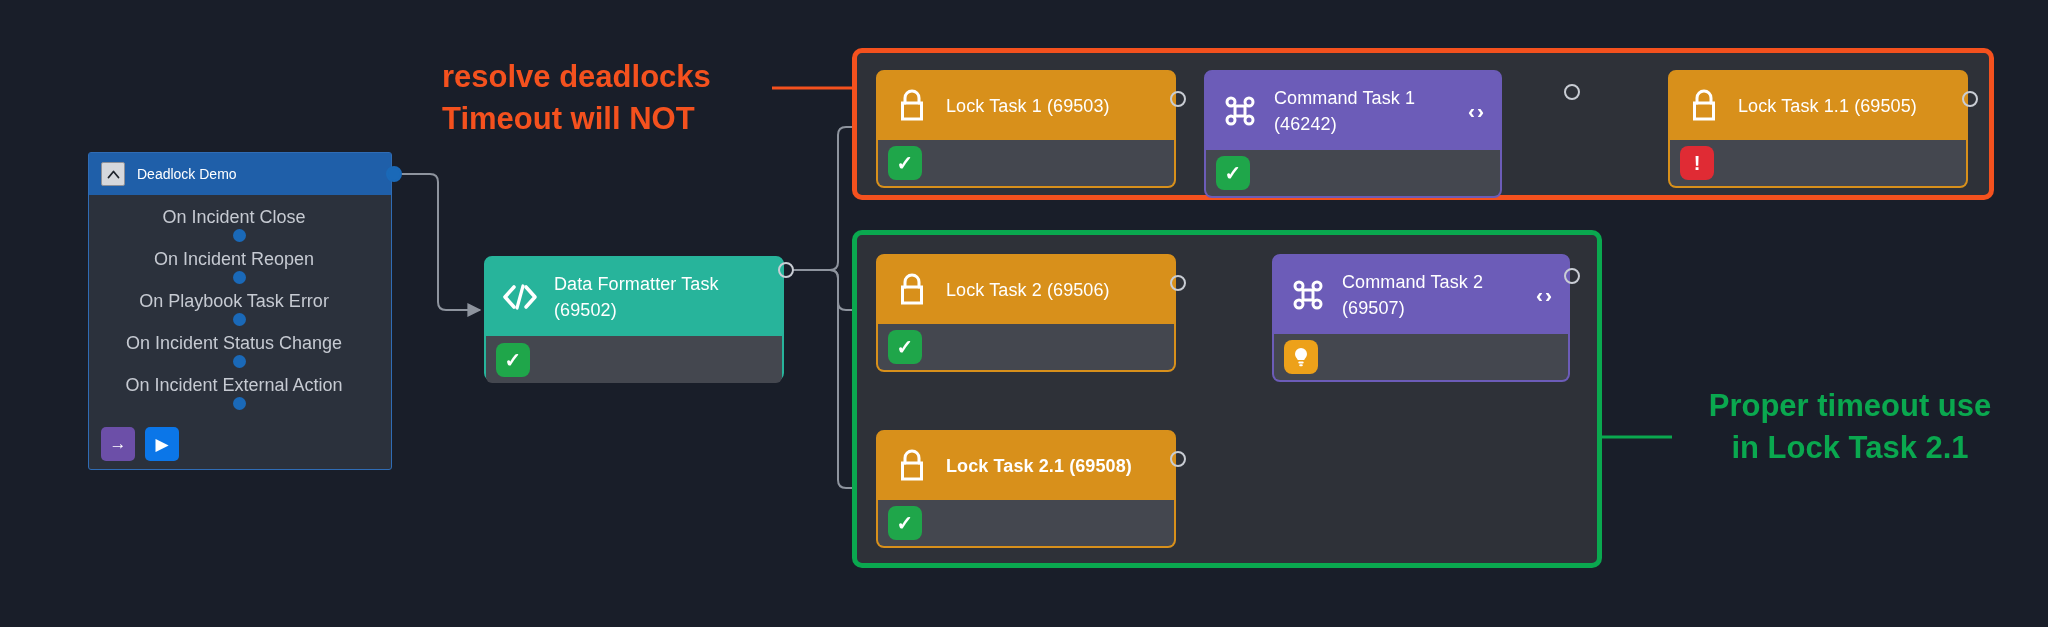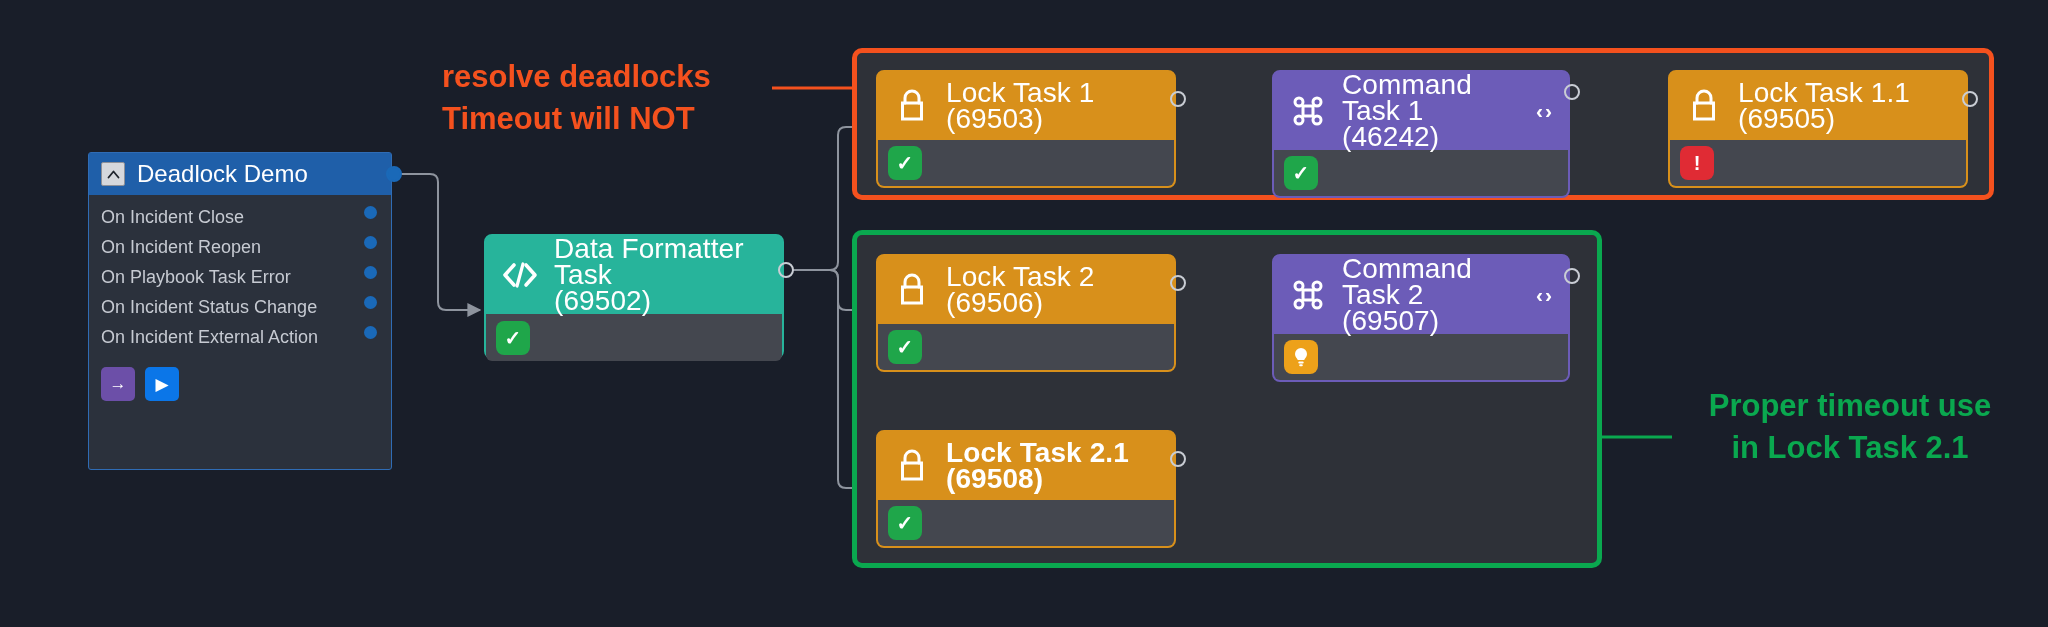--- a/index.html
+++ b/index.html
@@ -39,21 +39,21 @@
     box-sizing:border-box;
     position:relative;
   }
   .node .hdr-icon{
     flex:0 0 auto;width:40px;height:40px;
     display:flex;align-items:center;justify-content:center;
     margin-right:14px;
   }
   .node .hdr-title{
     color:#ffffff;
-    font-size:28px;
+    font-size:18px;
     line-height:26px;
     letter-spacing:.1px;
     flex:1 1 auto;
   }
   .node .hdr-right{
     flex:0 0 auto;
     color:#ffffff;
     font-size:21px;
     font-weight:bold;
     letter-spacing:2px;
@@ -109,27 +109,28 @@
   }
   .t-hdr .chev-box{
     width:22px;height:22px;
     background:#d6d8dc;
     border:1px solid #8d9098;
     border-radius:2px;
     display:flex;align-items:center;justify-content:center;
     margin-right:12px;
     flex:0 0 auto;
   }
-  .t-hdr .t-title{color:#ffffff;font-size:24px;}
+  .t-hdr .t-title{color:#ffffff;font-size:14px;}
   .trigger .t-list{padding:8px 0 0 0;}
   .trigger .t-item{
-    display:flex;
+    display:flex;align-items:center;
     padding:3px 14px 3px 12px;
     position:relative;
     min-height:24px;
+    flex-direction:column;
   }
   .trigger .t-item .t-label{
     color:#c6cad2;font-size:18px;line-height:23px;flex:1 1 auto;padding-right:10px;
   }
   .trigger .t-item .t-dot{
     width:13px;height:13px;border-radius:50%;background:#1a69b8;flex:0 0 auto;
   }
   .trigger .t-btns{display:flex;gap:10px;padding:14px 0 14px 12px;}
   .trigger .t-btn{
     width:34px;height:34px;border-radius:5px;
@@ -212,21 +213,21 @@
     </div>
 
     <div class="t-btns">
       <div class="t-btn purple">→</div>
       <div class="t-btn blue">▶</div>
     </div>
   </div>
 
   <div class="port" style="left:386px;top:166px;border-color:#1a69b8;background:#1a69b8;"></div>
 
-  <div class="node fmt" style="left:484px;top:234px;width:300px;height:125px;">
+  <div class="node fmt" style="left:484px;top:256px;width:300px;height:125px;">
     <div class="hdr" style="height:78px;">
       <span class="hdr-icon">
         <svg width="36" height="26" viewBox="0 0 36 26" aria-hidden="true">
           <path d="M12 3 L3 13 L12 23" fill="none" stroke="#fff" stroke-width="3.6" stroke-linecap="round" stroke-linejoin="round"></path>
           <path d="M24 3 L33 13 L24 23" fill="none" stroke="#fff" stroke-width="3.6" stroke-linecap="round" stroke-linejoin="round"></path>
           <path d="M21 2 L15 24" fill="none" stroke="#fff" stroke-width="3.2" stroke-linecap="round"></path>
         </svg>
       </span>
       <span class="hdr-title">
         <span>Data Formatter Task</span><br>
@@ -251,21 +252,21 @@
         <span>Lock Task 1</span>
         <span>(69503)</span>
       </span>
     </div>
     <div class="body" style="height:46px;">
       <span class="badge ok">✓</span>
     </div>
   </div>
   <div class="port" style="left:1170px;top:91px;"></div>
 
-  <div class="node cmd" style="left:1272px;top:70px;width:298px;height:128px;">
+  <div class="node cmd" style="left:1204px;top:70px;width:298px;height:128px;">
     <div class="hdr" style="height:78px;">
       <span class="hdr-icon">
         <svg width="32" height="32" viewBox="0 0 32 32" aria-hidden="true">
           <path d="M11 11 h10 v10 h-10 z" fill="none" stroke="#fff" stroke-width="3"></path>
           <circle cx="7" cy="7" r="4" fill="none" stroke="#fff" stroke-width="3"></circle>
           <circle cx="25" cy="7" r="4" fill="none" stroke="#fff" stroke-width="3"></circle>
           <circle cx="7" cy="25" r="4" fill="none" stroke="#fff" stroke-width="3"></circle>
           <circle cx="25" cy="25" r="4" fill="none" stroke="#fff" stroke-width="3"></circle>
         </svg>
       </span>

